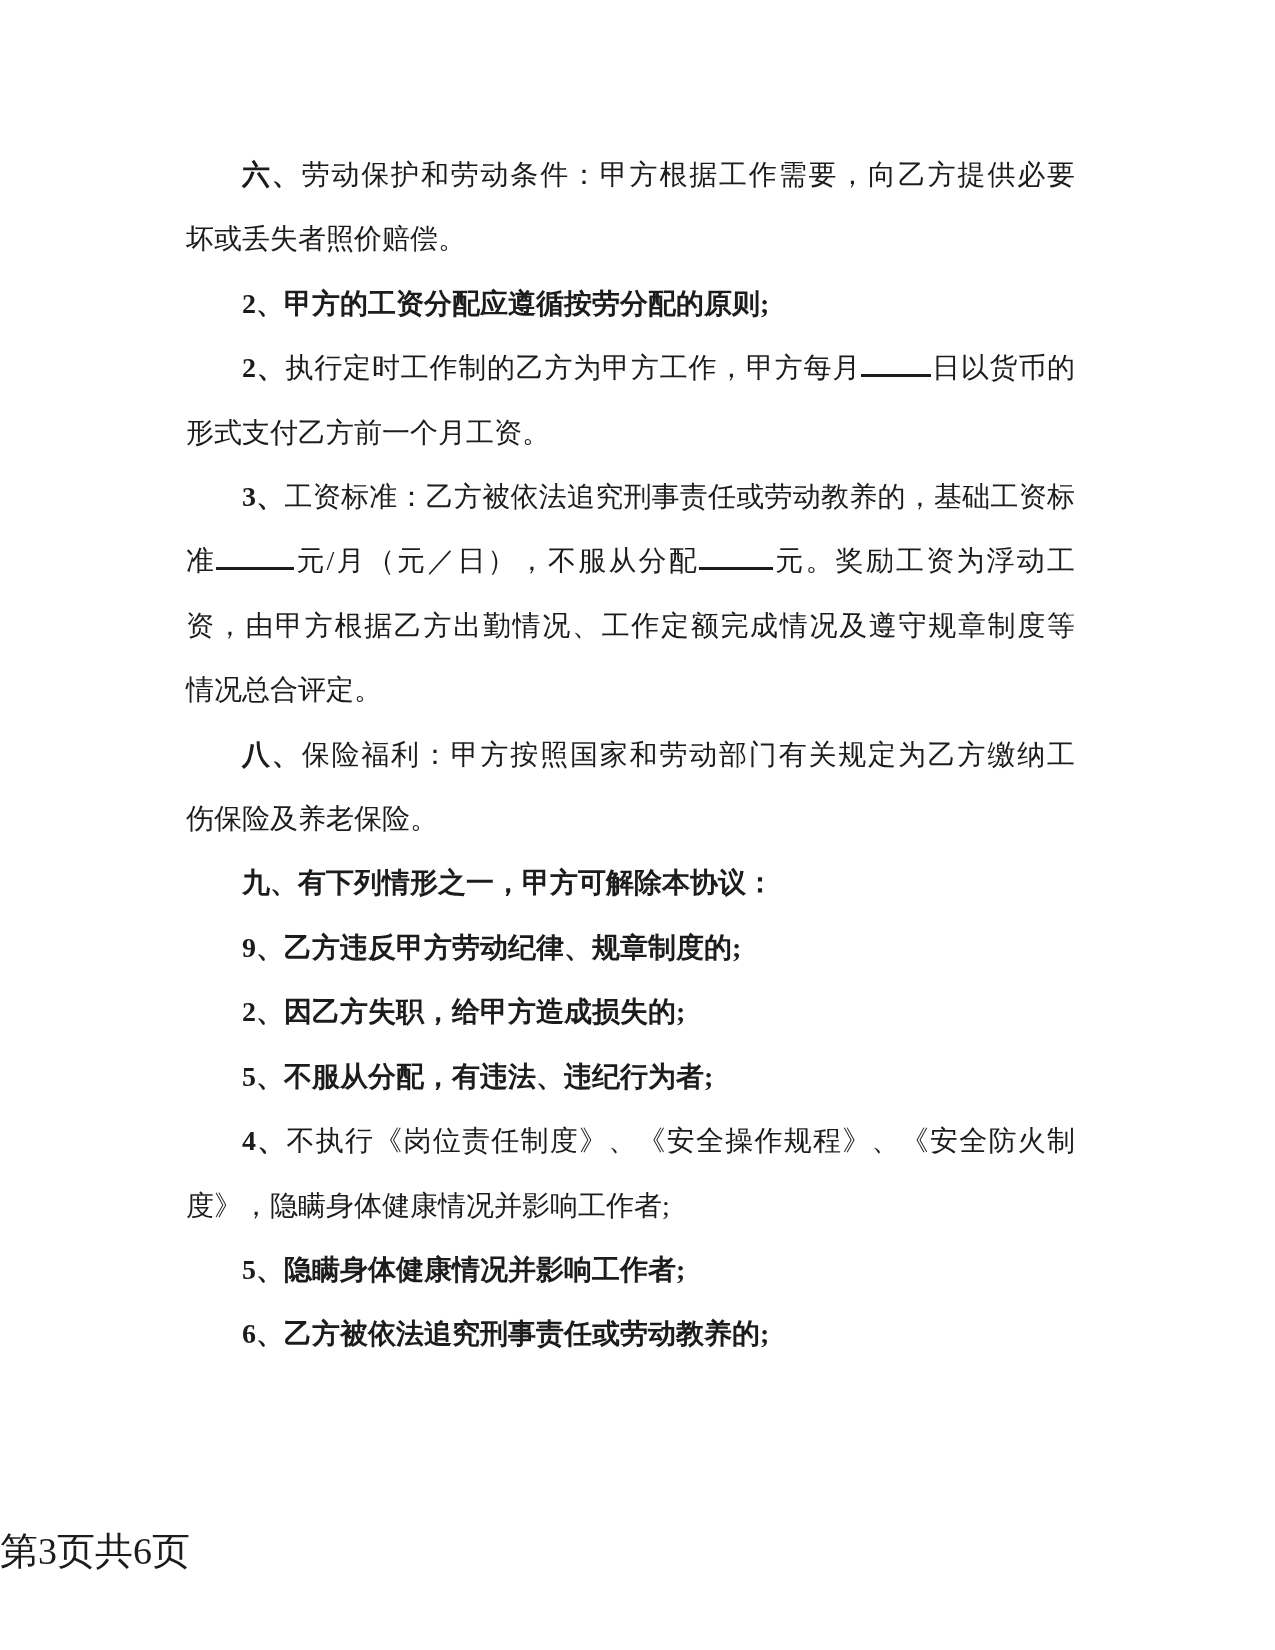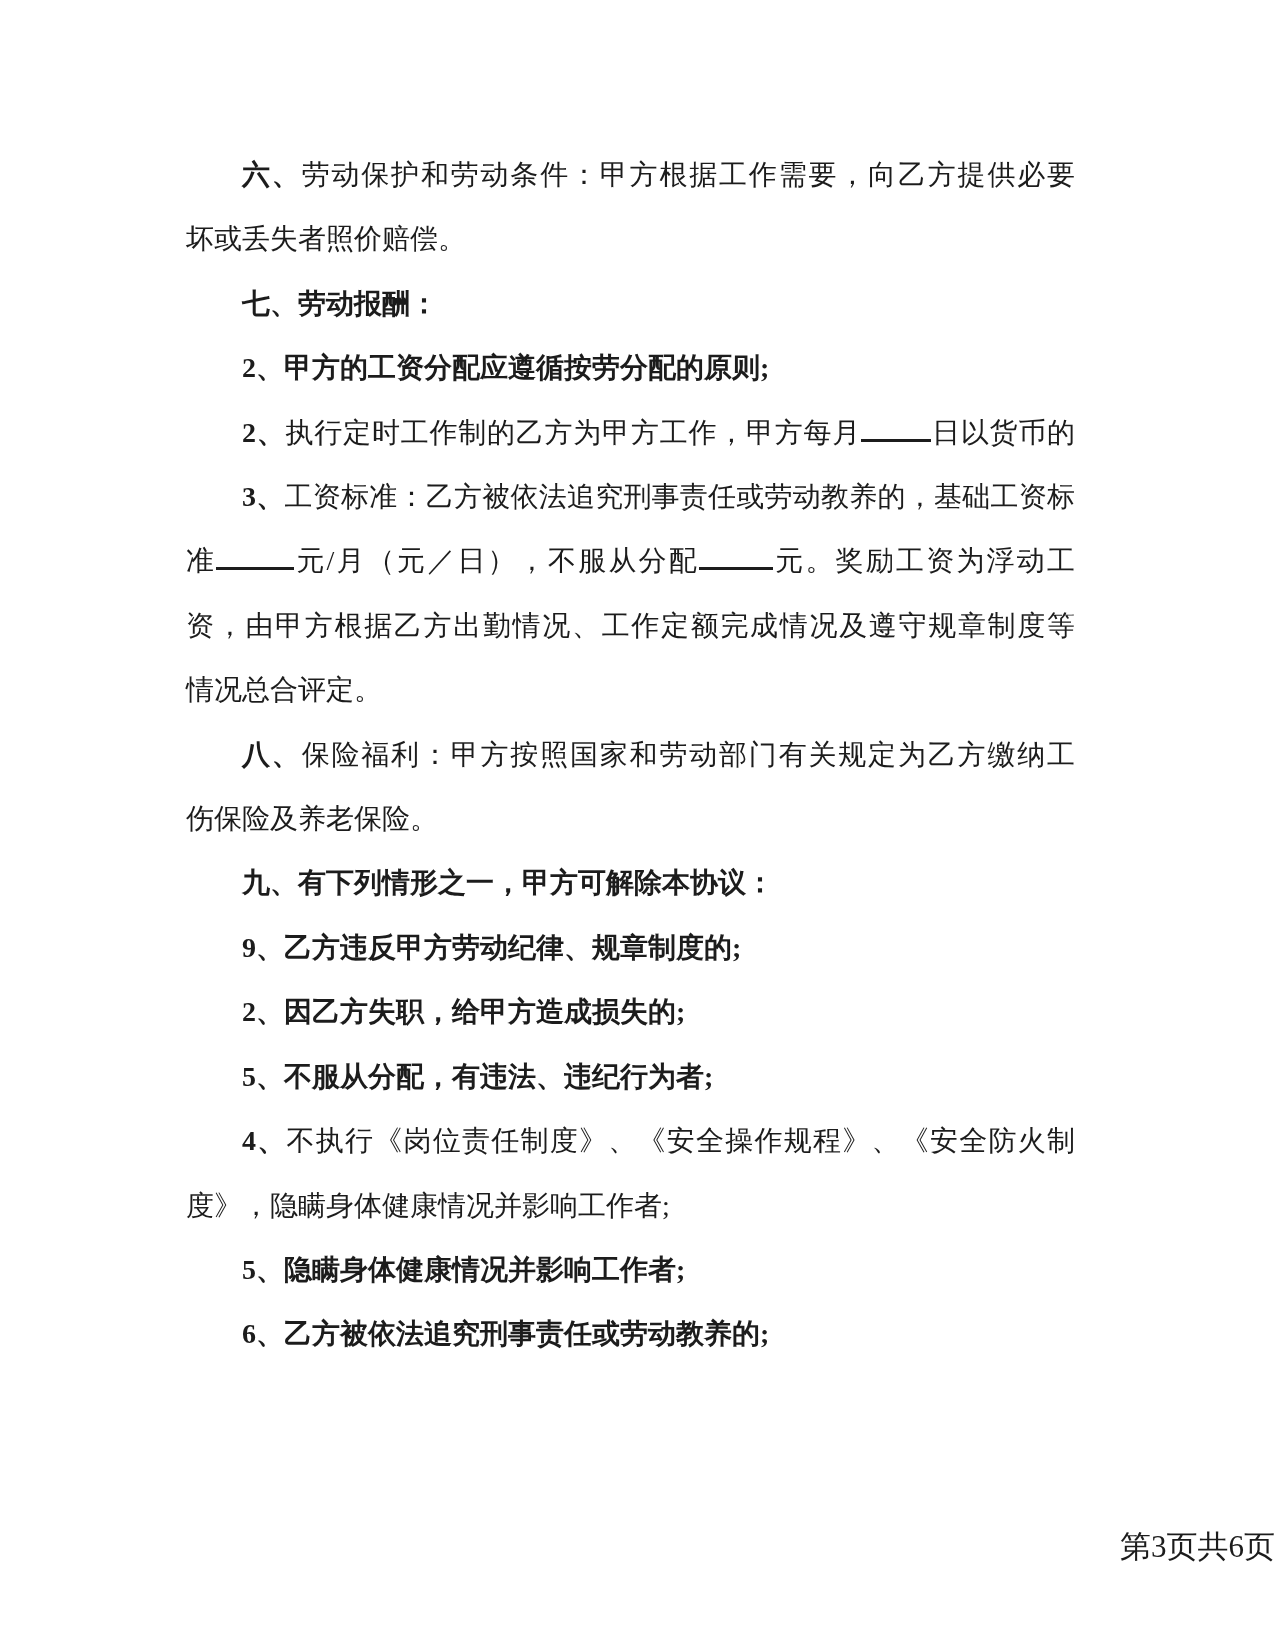--- a/index.html
+++ b/index.html
@@ -36,35 +36,35 @@
     display: inline-block;
     height: 1.02em;
     border-bottom: 3px solid #1c1c1c;
     vertical-align: baseline;
   }
   .footer {
     position: absolute;
     left: 0;
     top: 1526px;
     width: 100%;
-    text-align: right;
-    font-size: 31px;
+    text-align: left;
+    font-size: 38px;
     color: #1c1c1c;
   }
 </style>
 </head>
 <body>
 
 <div class="page">
   <div class="content">
       <div class="line indent cont"><span class="seg seg-b">六、</span><span class="seg">劳动保护和劳动条件：甲方根据工作需要，向乙方提供必要</span></div>
       <div class="line"><span class="seg">坏或丢失者照价赔偿。</span></div>
-      <div class="line indent"><span class="seg seg-b">七、劳动报酬：</span></div>
       <div class="line indent"><span class="seg seg-b">2、甲方的工资分配应遵循按劳分配的原则;</span></div>
       <div class="line indent cont"><span class="seg seg-b">2、</span><span class="seg">执行定时工作制的乙方为甲方工作，甲方每月</span><span class="blank" style="width: 70px;"></span><span class="seg">日以货币的</span></div>
+      <div class="line"><span class="seg">形式支付乙方前一个月工资。</span></div>
       <div class="line indent cont"><span class="seg seg-b">3、</span><span class="seg">工资标准：乙方被依法追究刑事责任或劳动教养的，基础工资标</span></div>
       <div class="line cont"><span class="seg">准</span><span class="blank" style="width: 78px;"></span><span class="seg">元/月（元／日），不服从分配</span><span class="blank" style="width: 74px;"></span><span class="seg">元。奖励工资为浮动工</span></div>
       <div class="line cont"><span class="seg">资，由甲方根据乙方出勤情况、工作定额完成情况及遵守规章制度等</span></div>
       <div class="line"><span class="seg">情况总合评定。</span></div>
       <div class="line indent cont"><span class="seg seg-b">八、</span><span class="seg">保险福利：甲方按照国家和劳动部门有关规定为乙方缴纳工</span></div>
       <div class="line"><span class="seg">伤保险及养老保险。</span></div>
       <div class="line indent"><span class="seg seg-b">九、有下列情形之一，甲方可解除本协议：</span></div>
       <div class="line indent"><span class="seg seg-b">9、乙方违反甲方劳动纪律、规章制度的;</span></div>
       <div class="line indent"><span class="seg seg-b">2、因乙方失职，给甲方造成损失的;</span></div>
       <div class="line indent"><span class="seg seg-b">5、不服从分配，有违法、违纪行为者;</span></div>

